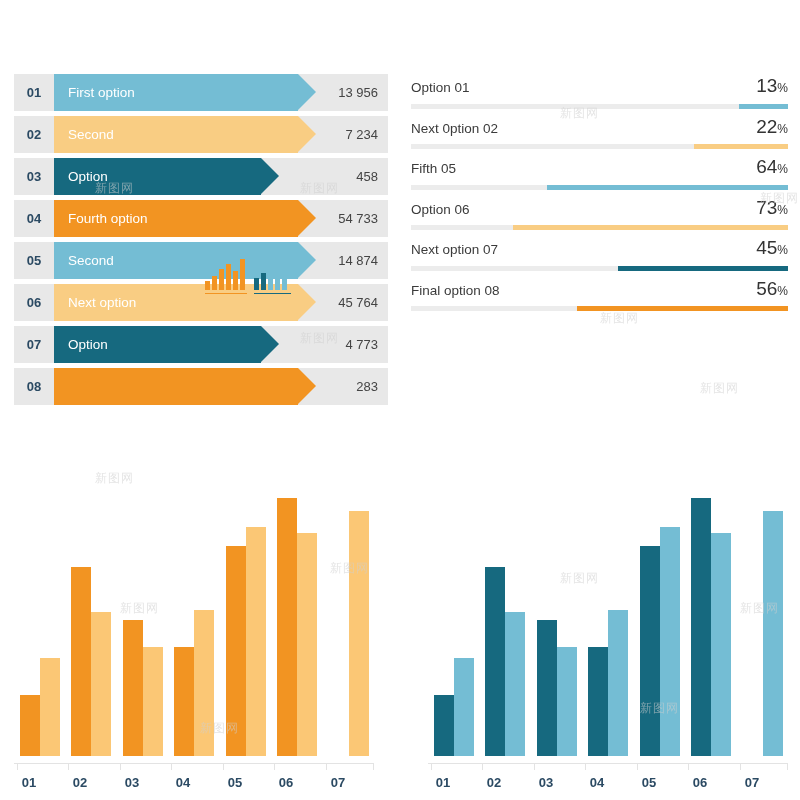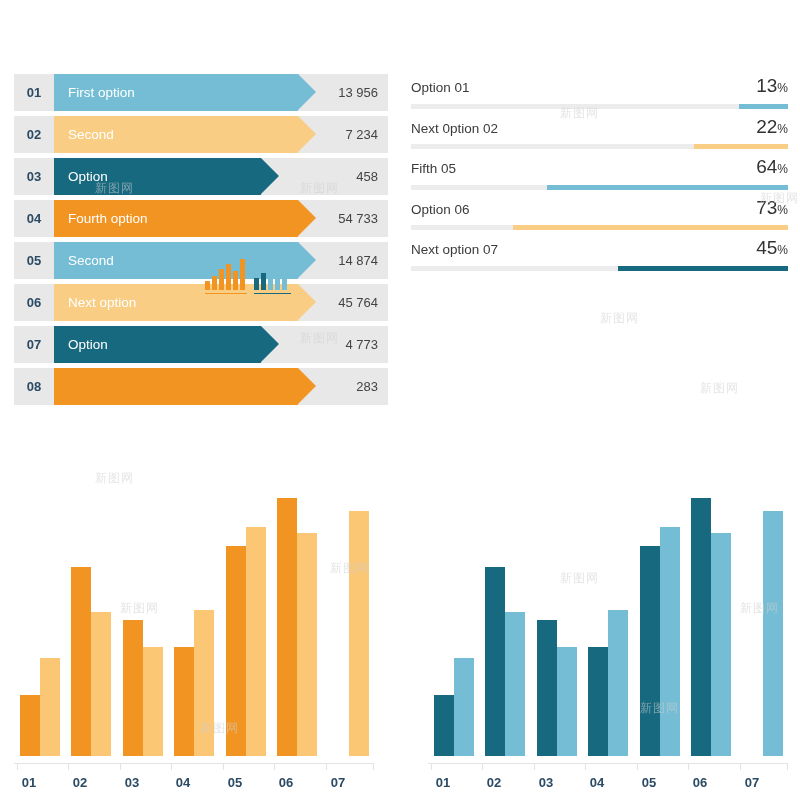--- a/index.html
+++ b/index.html
@@ -152,20 +152,27 @@
       <div class="pct-value"><span>73</span><span class="sign">%</span></div>
       <div class="pct-track" style="background: rgb(236, 236, 236);">
         <div class="pct-fill" style="width: 73%; background: rgb(249, 205, 131);"></div>
       </div>
     </div>
     <div class="pct-row">
       <div class="pct-label">Next option 07</div>
       <div class="pct-value"><span>45</span><span class="sign">%</span></div>
       <div class="pct-track" style="background: rgb(236, 236, 236);">
         <div class="pct-fill" style="width: 45%; background: rgb(22, 105, 127);"></div>
+      </div>
+    </div>
+    <div class="pct-row">
+      <div class="pct-label">Final option 08</div>
+      <div class="pct-value"><span>56</span><span class="sign">%</span></div>
+      <div class="pct-track" style="background: rgb(236, 236, 236);">
+        <div class="pct-fill" style="width: 56%; background: rgb(242, 148, 34);"></div>
       </div>
     </div>
   </div>
 
 <div class="chart" id="chart-left">
   <div class="plot">
       <div class="bar-pair" style="left: 6px; width: 39px;">
         <div class="bar a" style="height: 61px; width: 20px; background: rgb(242, 148, 34);"></div>
         <div class="bar b" style="height: 98px; left: 20px; width: 20px; background: rgb(251, 199, 117);"></div>
       </div>

